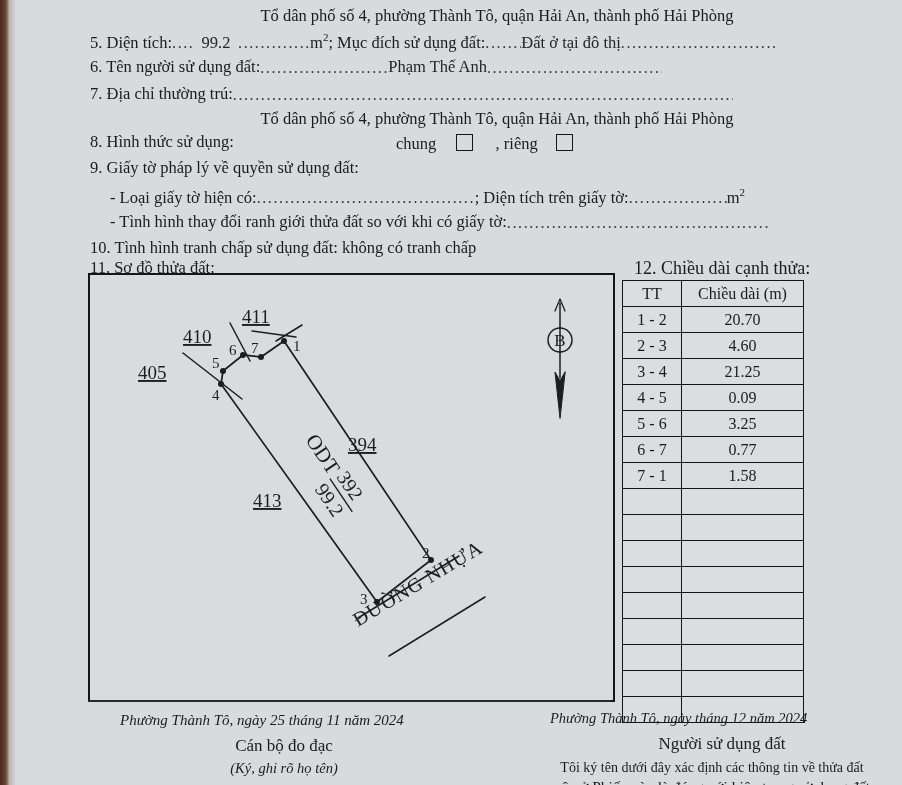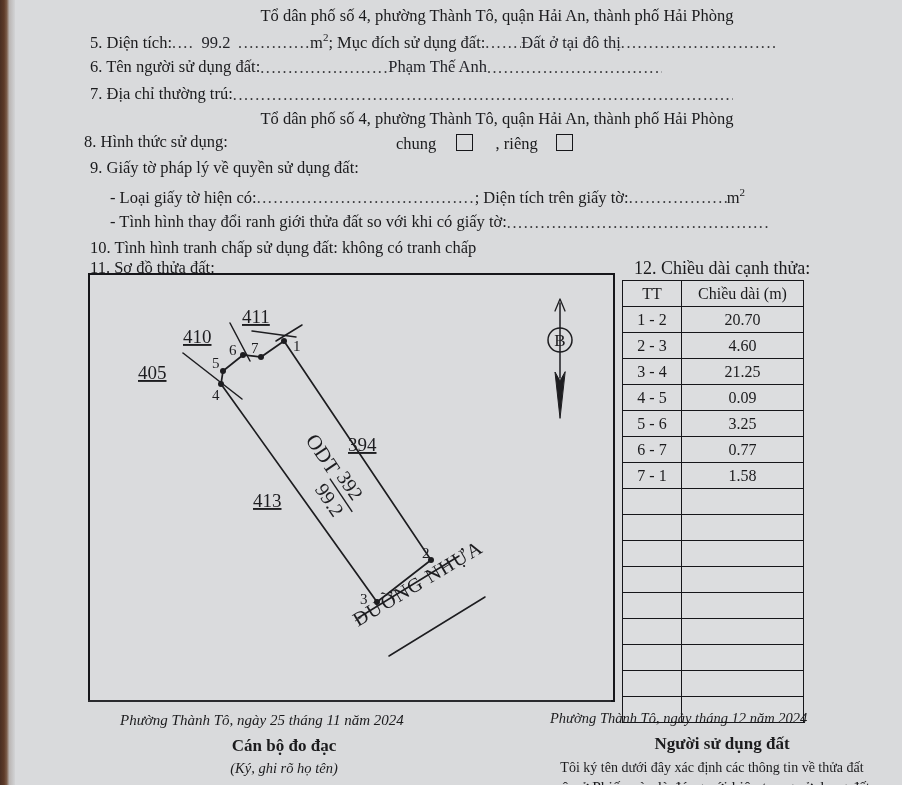--- a/index.html
+++ b/index.html
@@ -40,21 +40,21 @@
   }
 
   
   .line {
     position: absolute;
     white-space: nowrap;
     font-size: 16.5px;
     line-height: 1;
   }
   .centered { text-align: center; padding-left: 46px; }
-  .bold { font-weight: bold; }
+  .bold { font-weight: normal; }
   .ital { font-style: italic; }
 
   .dots {
     display: inline-block;
     overflow: hidden;
     vertical-align: bottom;
     letter-spacing: 1.6px;
     color: #3a3a3c;
     font-size: 16px;
   }
@@ -145,21 +145,21 @@
   <div class="line" style="left:90px; top:59px;">
     <span>6. Tên người sử dụng đất:</span><span class="dots" style="width:128px;">.............................................</span><span class="fill">Phạm Thế Anh</span><span class="dots" style="width:175px;">..............................................................</span>
   </div>
 
   <div class="line" style="left:90px; top:86px;">
     <span>7. Địa chỉ thường trú:</span><span class="fill"></span><span class="dots" style="width:500px;">........................................................................................................................................................................</span>
   </div>
 
   <div class="line centered" style="left:0; top:111px; width:902px; text-align:center;">Tổ dân phố số 4, phường Thành Tô, quận Hải An, thành phố Hải Phòng</div>
 
-  <div class="line" style="left:84px; top:134px;">8. Hình thức sử dụng:</div>
+  <div class="line" style="left:90px; top:134px;">8. Hình thức sử dụng:</div>
   <div class="line" style="left:396px; top:134px;">
     <span>chung</span>
     <span class="cbox" style="margin-left:16px;"></span>
     <span style="margin-left:18px;">, riêng</span>
     <span class="cbox" style="margin-left:14px;"></span>
   </div>
 
   <div class="line" style="left:90px; top:160px;">9. Giấy tờ pháp lý về quyền sử dụng đất:</div>
 
   <div class="line" style="left:110px; top:187px;">

